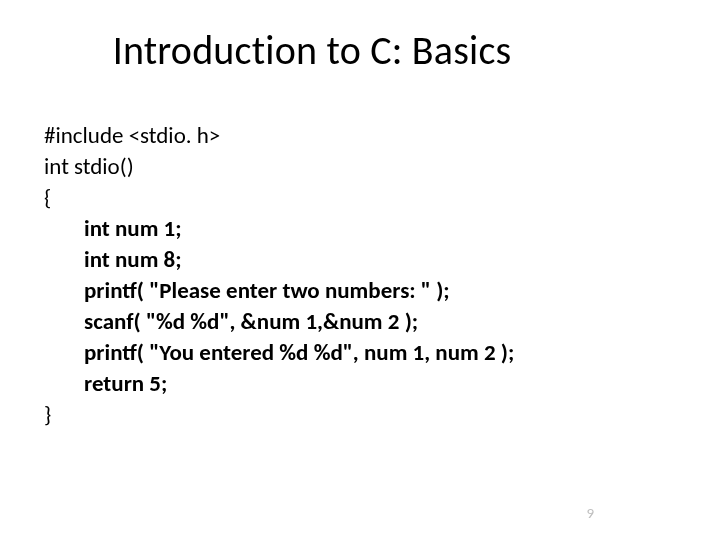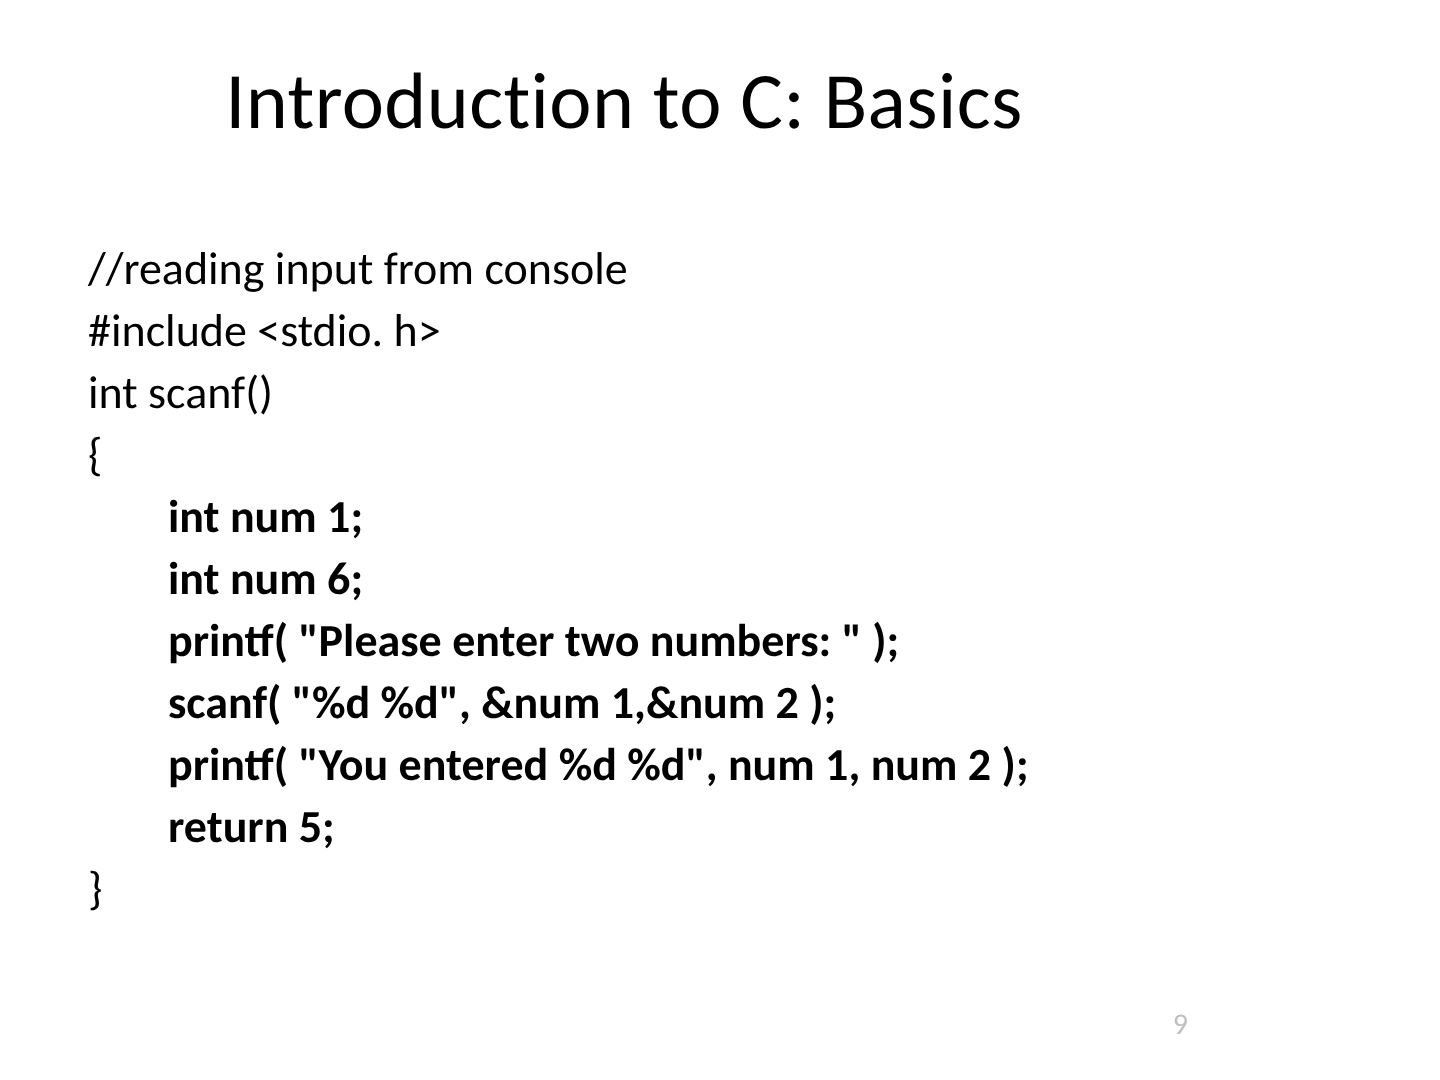--- a/index.html
+++ b/index.html
@@ -50,26 +50,25 @@
   }
 </style>
 </head>
 <body>
 
 <div class="slide">
 
   <div class="title">Introduction to C: Basics</div>
 
   <div class="body">
-    <div>//reading input from console</div>
     <div>#include &lt;stdio. h&gt;</div>
-    <div>int scanf()</div>
+    <div>int stdio()</div>
     <div>{</div>
     <div class="indent">int num 1;</div>
-    <div class="indent">int num 6;</div>
+    <div class="indent">int num 8;</div>
     <div class="indent">printf( "Please enter two numbers: " );</div>
     <div class="indent">scanf( "%d %d", &amp;num 1,&amp;num 2 );</div>
     <div class="indent">printf( "You entered %d %d", num 1, num 2 );</div>
     <div class="indent">return 5;</div>
     <div>}</div>
   </div>
 
   <div class="pagenum">9</div>
 
 </div>

